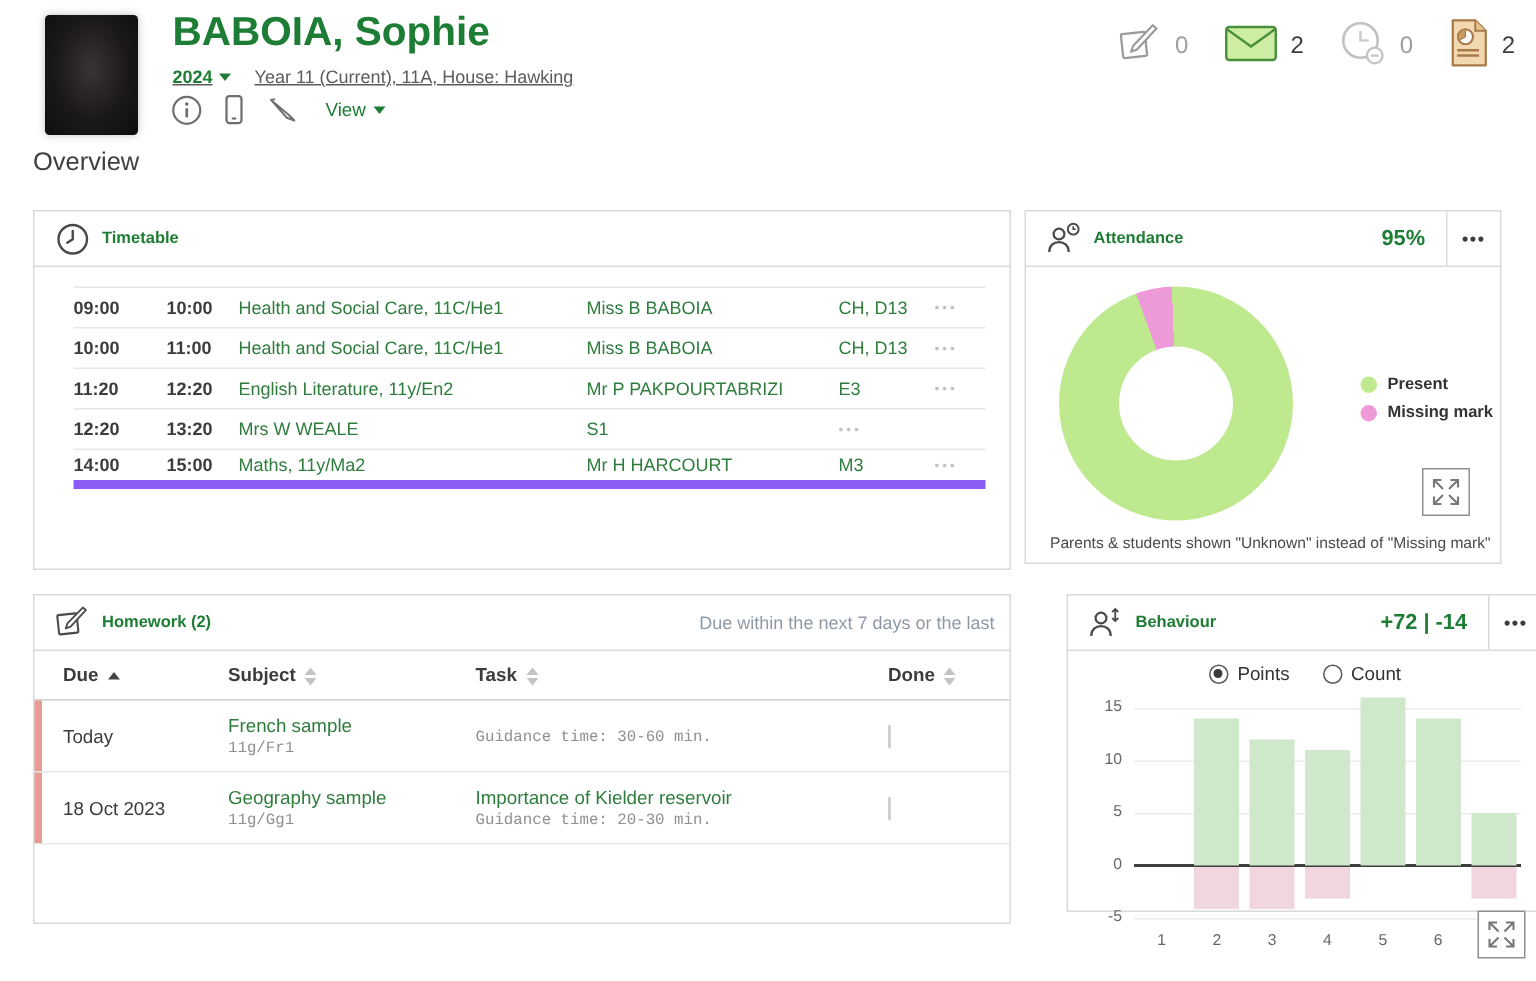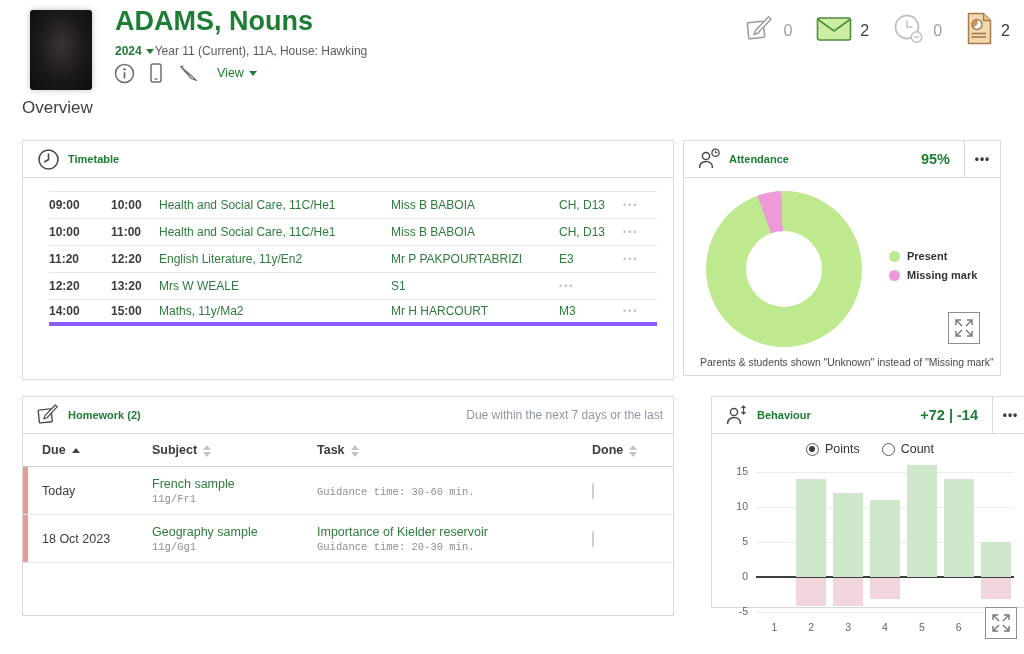--- a/index.html
+++ b/index.html
@@ -5,21 +5,21 @@
   * { margin:0; padding:0; box-sizing:border-box; }
   html,body { background:#fff; }
   body { font-family:"Liberation Sans","DejaVu Sans",sans-serif; color:#3c3c3c; }
   .page { position:relative; width:1024px; height:654px; background:#fff; overflow:hidden; }
 
   
   .photo { position:absolute; left:30px; top:10px; width:62px; height:80px; border-radius:3px;
            background:radial-gradient(ellipse at 50% 45%, #3a3334 0%, #1b1818 55%, #0e0d0d 100%);
            box-shadow:0 0 6px rgba(0,0,0,.25); }
   .name { position:absolute; left:115px; top:6px; font-size:27px; font-weight:600; color:#1e7d34; }
-  .subline { position:absolute; left:115px; top:44px; font-size:12px; color:#5b5b5b; display:flex; align-items:center; gap:1px; }
+  .subline { position:absolute; left:115px; top:44px; font-size:12px; color:#5b5b5b; display:flex; align-items:center; gap:16px;text-decoration:underline; }
   .year { color:#1e7d34; font-weight:700; cursor:pointer; display:inline-flex; align-items:center; gap:4px; }
   .caret { display:inline-block; width:0; height:0; border-left:4px solid transparent; border-right:4px solid transparent; border-top:5px solid #1e7d34; }
   .actions { position:absolute; left:113px; top:62px; display:flex; align-items:center; gap:10px; }
   .act-icon { display:inline-flex; width:22px; height:22px; align-items:center; justify-content:center; cursor:pointer; }
   .view-dd { margin-left:8px; color:#1e7d34; font-size:12.5px; display:inline-flex; align-items:center; gap:5px; cursor:pointer; }
 
   
   .counters { position:absolute; right:14px; top:12px; display:flex; align-items:center; gap:24px; }
   .counter { display:flex; align-items:center; gap:8px; cursor:pointer; }
   .cnt { font-size:16px; color:#3c3c3c; }
@@ -40,30 +40,30 @@
 
   .tt-panel { left:22px; top:140px; width:652px; height:240px; }
   .att-panel { left:683px; top:140px; width:318px; height:236px; }
   .hw-panel { left:22px; top:396px; width:652px; height:220px; }
   .bh-panel { left:683px; top:396px; width:318px; height:212px;margin-left:28px; }
 
   
   .tt-body { margin-top:13px; }
   .tt-row { display:grid; grid-template-columns:62px 48px 232px 168px 64px 1fr; align-items:center;
             height:27px; margin:0 16px 0 26px; border-top:1px solid #e7e7e7; font-size:12px; }
-  .tt-row:last-child { border-bottom:4px solid #8b5cf6; }
+  .tt-row:last-child { border-bottom:6px solid #8b5cf6; }
   .tt-time { font-weight:700; color:#3c3c3c; }
   .tt-green { color:#2e7d3d; }
   .row-dots { color:#c0c0c0; font-size:9px; letter-spacing:2px; cursor:pointer; text-align:left; }
 
   
   .donut { position:absolute; left:22px; top:13px; width:156px; height:156px; border-radius:50%; }
   .donut-hole { position:absolute; left:40px; top:40px; width:76px; height:76px; border-radius:50%; background:#fff; }
   .legend { position:absolute; left:205px; top:72px; display:flex; flex-direction:column; gap:7px; }
-  .legend-item { display:flex; align-items:center; gap:7px; font-size:11px; font-weight:600; color:#333; }
+  .legend-item { display:flex; align-items:center; gap:7px; font-size:11px; font-weight:600; color:#333;margin-left:18px; }
   .legend-dot { width:11px; height:11px; border-radius:50%; }
   .footnote { position:absolute; left:16px; top:179px; font-size:10.4px; color:#4a4a4a; }
   .expand { position:absolute; width:32px; height:32px; border:1px solid #8f8f8f; background:#fff; cursor:pointer;
             display:flex; align-items:center; justify-content:center; }
   .att-expand { left:264px; top:134px; }
   .bh-expand { left:273px; top:173px; }
 
   
   .hw-note { font-size:12px; color:#8d99a5; padding-right:10px; white-space:nowrap; overflow:hidden; }
   .hw-cols { display:grid; grid-template-columns:110px 165px 275px 1fr; padding-left:19px; height:33px;
@@ -92,21 +92,21 @@
   .ytick { position:absolute; left:2px; width:34px; text-align:right; font-size:10.5px; color:#666; }
   .xtick { position:absolute; text-align:center; width:36px; font-size:10.5px; color:#666; top:187px; }
 </style>
 </head>
 <body>
 
 <div class="page">
 
   <div>
     <div class="photo"></div>
-    <div class="name">ADAMS, Nouns</div>
+    <div class="name">BABOIA, Sophie</div>
     <div class="subline">
       <span class="year">
         <span>2024</span>
         <i class="caret"></i>
       </span>
       <span>Year 11 (Current), 11A, House: Hawking</span>
     </div>
     <div class="actions">
       <span class="act-icon">
         <svg width="21" height="21" viewBox="0 0 21 21">

